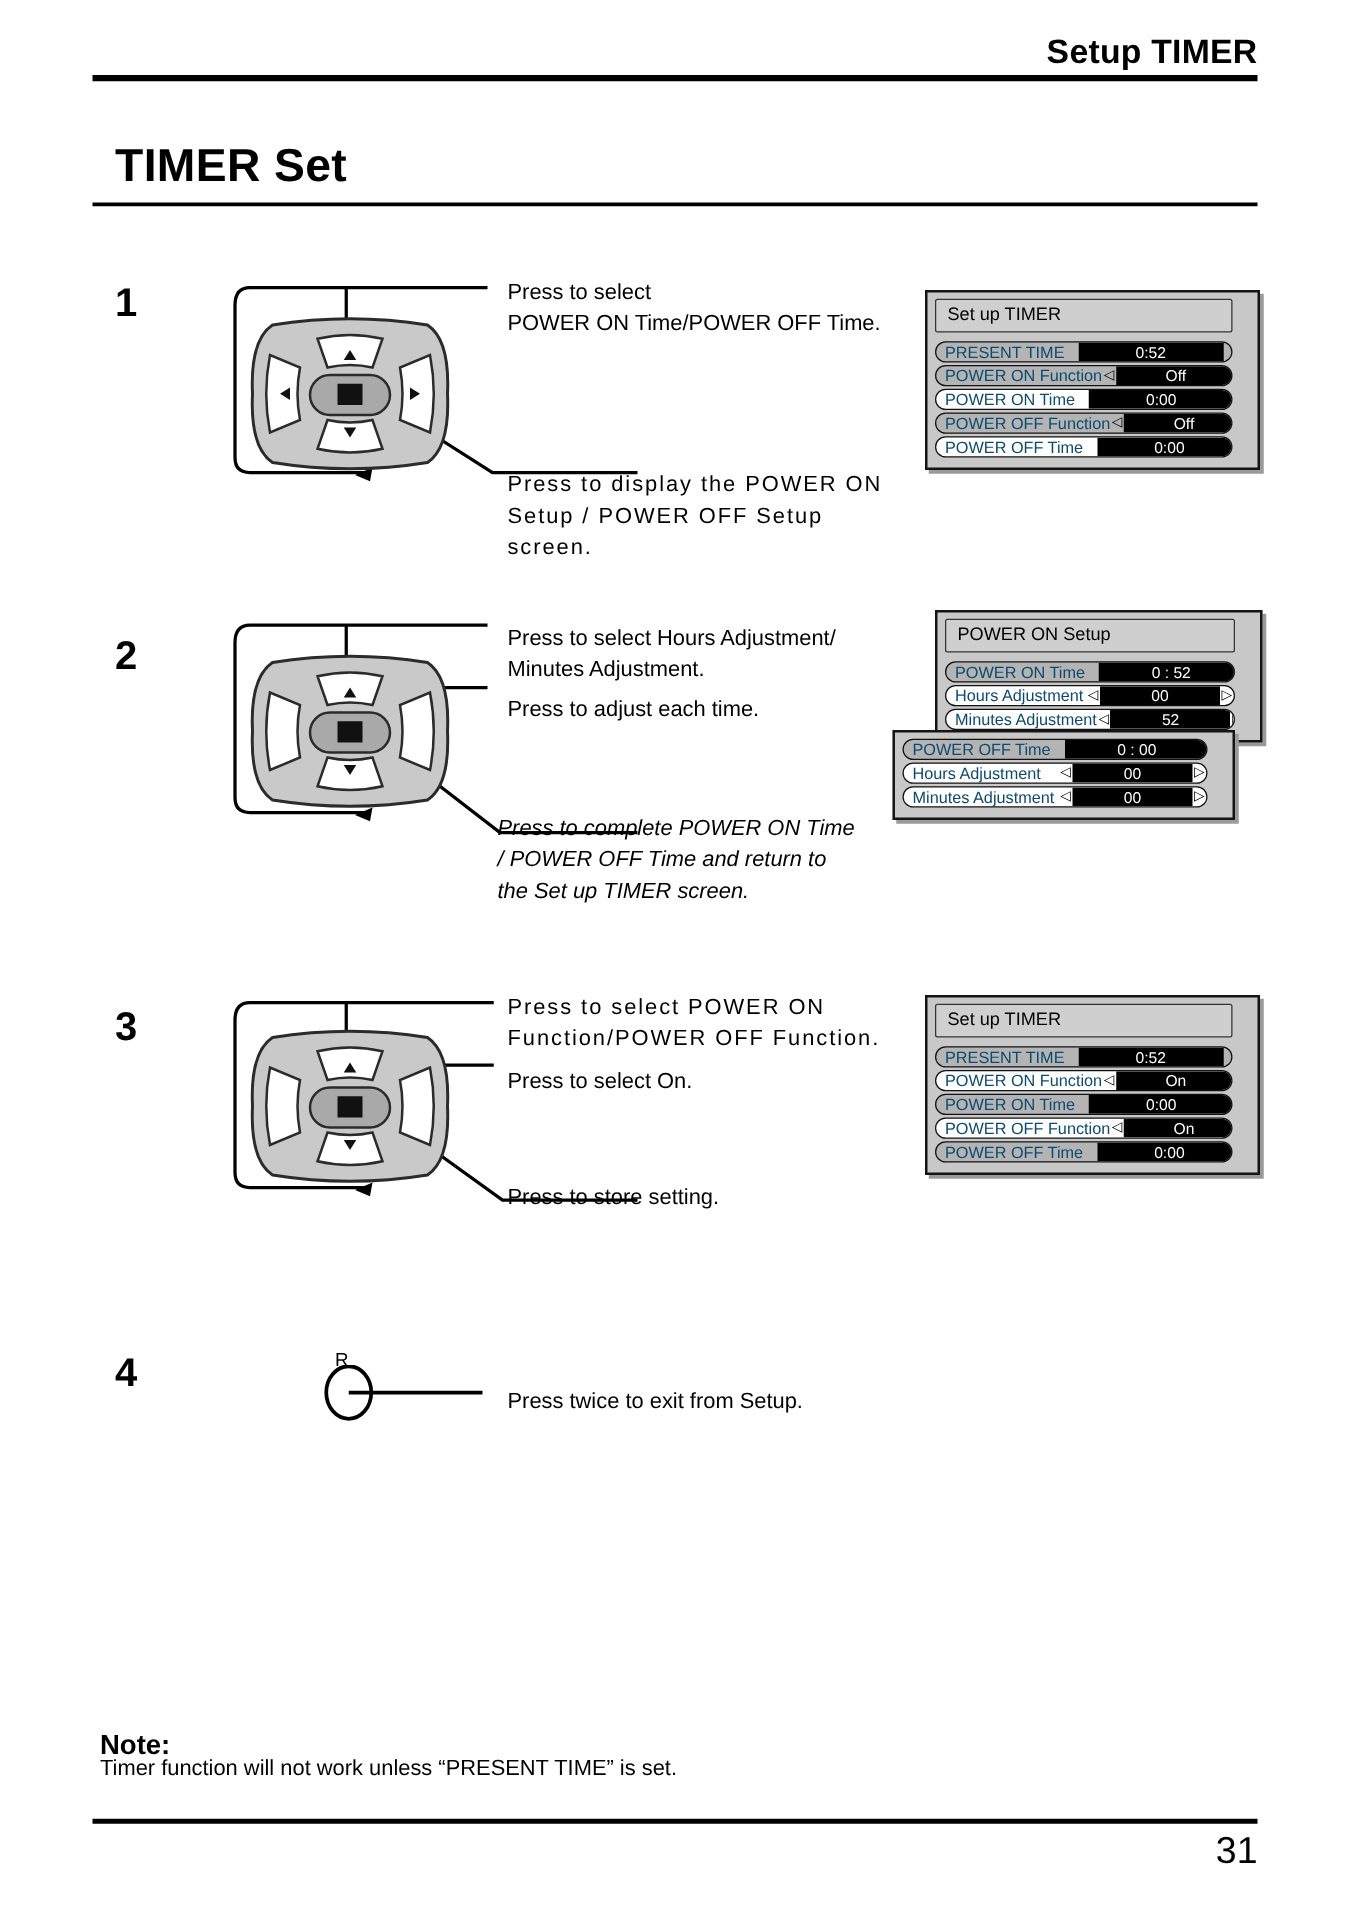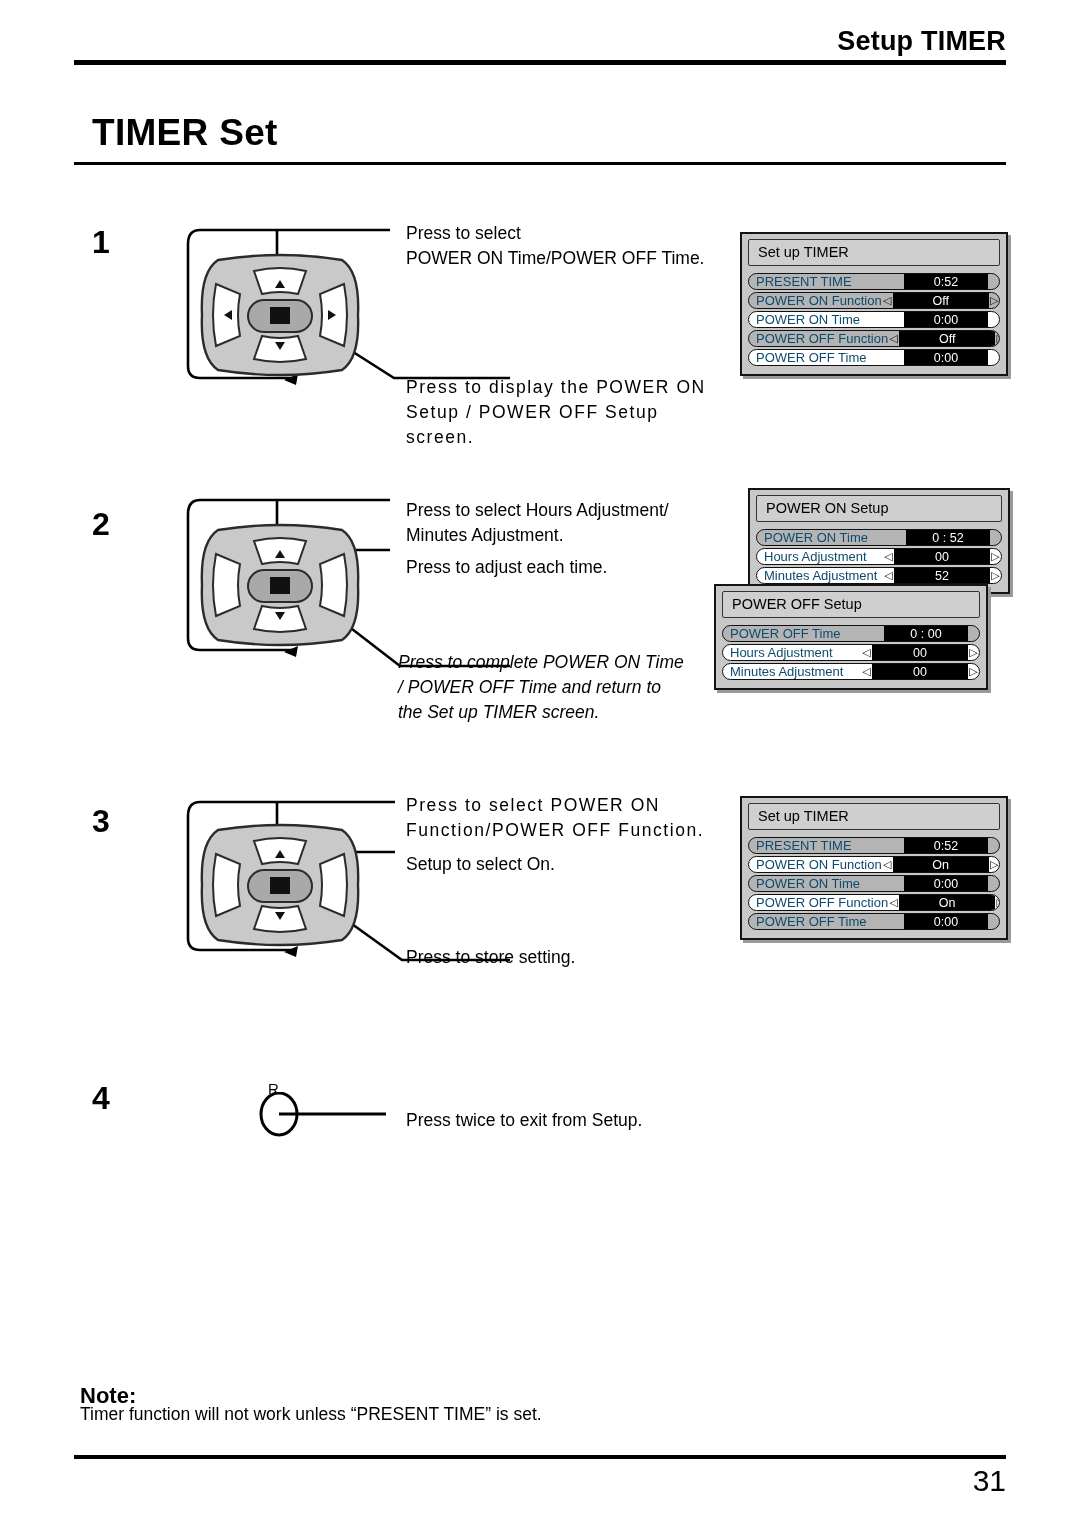--- a/index.html
+++ b/index.html
@@ -78,21 +78,21 @@
 
   
   .bracket { position: absolute; }
 
   
   .osd {
     position: absolute;
     background: #c8c8c8;
     border: 2px solid #141414;
     box-shadow: 3px 3px 0 0 #9a9a9a;
-    padding: 5px 6px 8px 6px;
+    padding: 5px 20px 8px 6px;
     box-sizing: border-box;
     font-size: 13px;
   }
   .osd-title {
     background: #cfcfcf;
     border: 1px solid #333;
     border-radius: 2px;
     padding: 4px 9px 5px 9px;
     font-size: 14.5px;
     color: #000;
@@ -137,21 +137,21 @@
     flex: 0 0 auto;
     background: #000;
     color: #fff;
     font-size: 12.5px;
     line-height: 17px;
     height: 100%;
     text-align: center;
     box-sizing: border-box;
     white-space: nowrap;
   }
-  .v-wide   { width: 84px; }
+  .v-wide   { width: 116px; }
   .v-narrow { width: 96px; }
 
   
   #osd-timer-1     { left: 740px; top: 232px;  width: 268px; }
   #osd-power-on    { left: 748px; top: 488px;  width: 262px; }
   #osd-power-off   { left: 714px; top: 584px;  width: 274px; z-index: 5; }
   #osd-timer-2     { left: 740px; top: 796px;  width: 268px; }
 
   
   .r-btn { position: absolute; }
@@ -295,21 +295,21 @@
       <path d="M 148 34 Q 154 65 148 96 L 124 86 Q 128 65 124 44 Z" fill="#ffffff" stroke="#2b2b2b" stroke-width="2"></path>
       <rect x="52" y="50" width="64" height="32" rx="16" fill="#a9a9a9" stroke="#2b2b2b" stroke-width="2"></rect>
       <rect x="74" y="57" width="20" height="17" fill="#111"></rect>
       <polygon points="84,30 79,38 89,38" fill="#111"></polygon>
       <polygon points="84,100 79,92 89,92" fill="#111"></polygon>
     </svg>
   </div>
 
   <div class="note-text spaced" style="left:406px; top:793px;">Press to select POWER ON
 Function/POWER OFF Function.</div>
-  <div class="note-text" style="left:406px; top:852px;">Setup to select On.</div>
+  <div class="note-text" style="left:406px; top:852px;">Press to select On.</div>
   <div class="note-text" style="left:406px; top:945px;">Press to store setting.</div>
 
   <div class="step-num" style="left:92px; top:1082px;">4</div>
   <div class="r-label" style="left:268px; top:1081px;">R</div>
   <svg class="r-btn" style="left:256px; top:1092px;" width="150" height="48">
     <ellipse cx="23" cy="22" rx="18" ry="21" fill="#ffffff" stroke="#000" stroke-width="3"></ellipse>
     <path d="M 23 22 L 130 22" fill="none" stroke="#000" stroke-width="3"></path>
   </svg>
   <div class="note-text" style="left:406px; top:1108px;">Press twice to exit from Setup.</div>
 
@@ -385,21 +385,20 @@
         <span class="osd-spacer"></span>
         <span class="arrow-l">◁</span>
         <span class="osd-value v-narrow">52</span>
         <span class="arrow-r">▷</span>
       </div>
 
     </div>
   </div>
 
   <div class="osd" id="osd-power-off">
-    <div class="osd-title">POWER OFF Setup</div>
     <div class="osd-rows">
 
       <div class="osd-row fill-grey">
         <span class="osd-label">POWER OFF Time</span>
         <span class="osd-spacer"></span>
         <span class="arrow-pad"></span>
         <span class="osd-value v-wide">0 : 00</span>
         <span class="arrow-pad"></span>
       </div>
 

